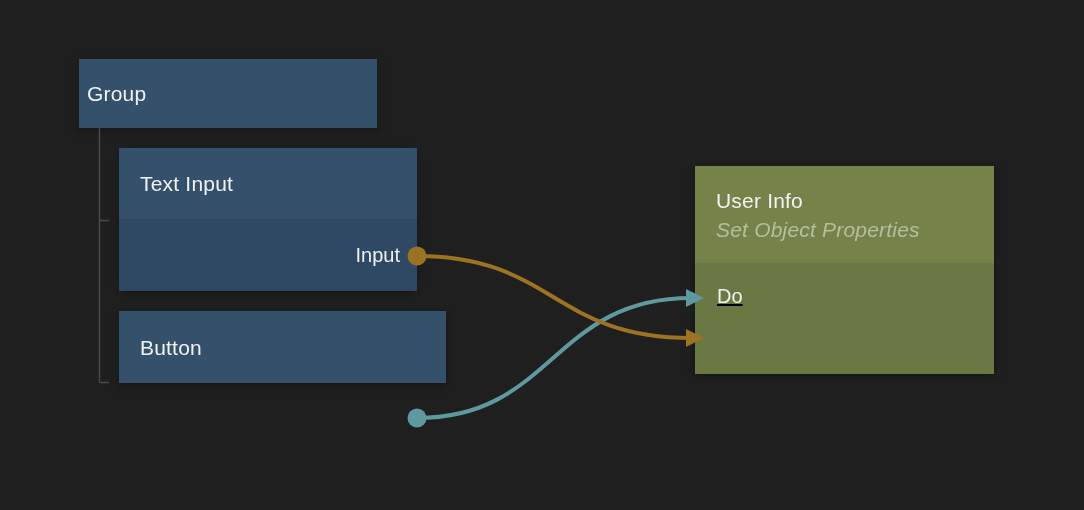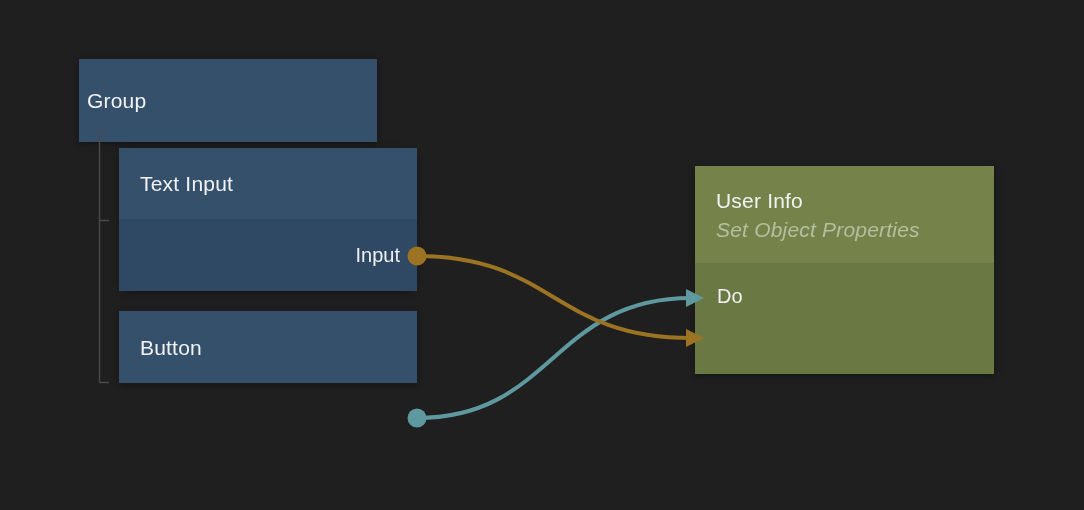--- a/index.html
+++ b/index.html
@@ -10,51 +10,51 @@
     -webkit-font-smoothing:antialiased;
   }
   .node{position:absolute;box-shadow:0 2px 7px rgba(0,0,0,.35);}
   .node-header{
     background:var(--node_header);
     display:flex;flex-direction:column;justify-content:center;
     padding-left:21px;box-sizing:border-box;
   }
   .node-body{background:var(--node_body);box-sizing:border-box;}
   .node.selected .node-header{background:var(--selected_header);}
-  .node.selected .node-body{background:var(--selected_body);}
+  .node.selected .node-body{background:var(--selected_body);text-decoration:underline;}
   .node-title{font-size:21px;line-height:29px;color:var(--title_text);letter-spacing:.2px;}
   .node-subtitle{font-size:21px;line-height:29px;color:var(--subtitle_text);letter-spacing:.2px;font-style:italic;}
   .port-row{display:flex;align-items:center;font-size:20px;color:var(--port_text);box-sizing:border-box;}
   .out-row{height:72px;justify-content:flex-end;padding-right:17px;}
   .in-row{height:40px;padding-left:22px;}
   .wires{position:absolute;left:0;top:0;z-index:5;pointer-events:none;}
 </style>
 </head>
 <body>
 
 <div class="canvas">
 
   <div class="node" style="left:79px;top:59px;width:298px;">
-    <div class="node-header" style="height:83px;padding-left:8px;">
+    <div class="node-header" style="height:69px;padding-left:8px;">
       <span class="node-title">Group</span>
     </div>
   </div>
 
   <div class="node" style="left:119px;top:148px;width:298px;border-radius:14px;">
     <div class="node-header" style="height:71px;">
       <span class="node-title">Text Input</span>
     </div>
     <div class="node-body">
       <div class="port-row out-row">
         <span>Input</span>
       </div>
     </div>
   </div>
 
-  <div class="node" style="left:119px;top:311px;width:298px;">
+  <div class="node" style="left:119px;top:311px;width:327px;">
     <div class="node-header" style="height:72px;">
       <span class="node-title">Button</span>
     </div>
   </div>
 
   <div class="node selected" style="left:695px;top:166px;width:299px;">
     <div class="node-header" style="height:97px;">
       <span class="node-title">User Info</span>
       <span class="node-subtitle">Set Object Properties</span>
     </div>

